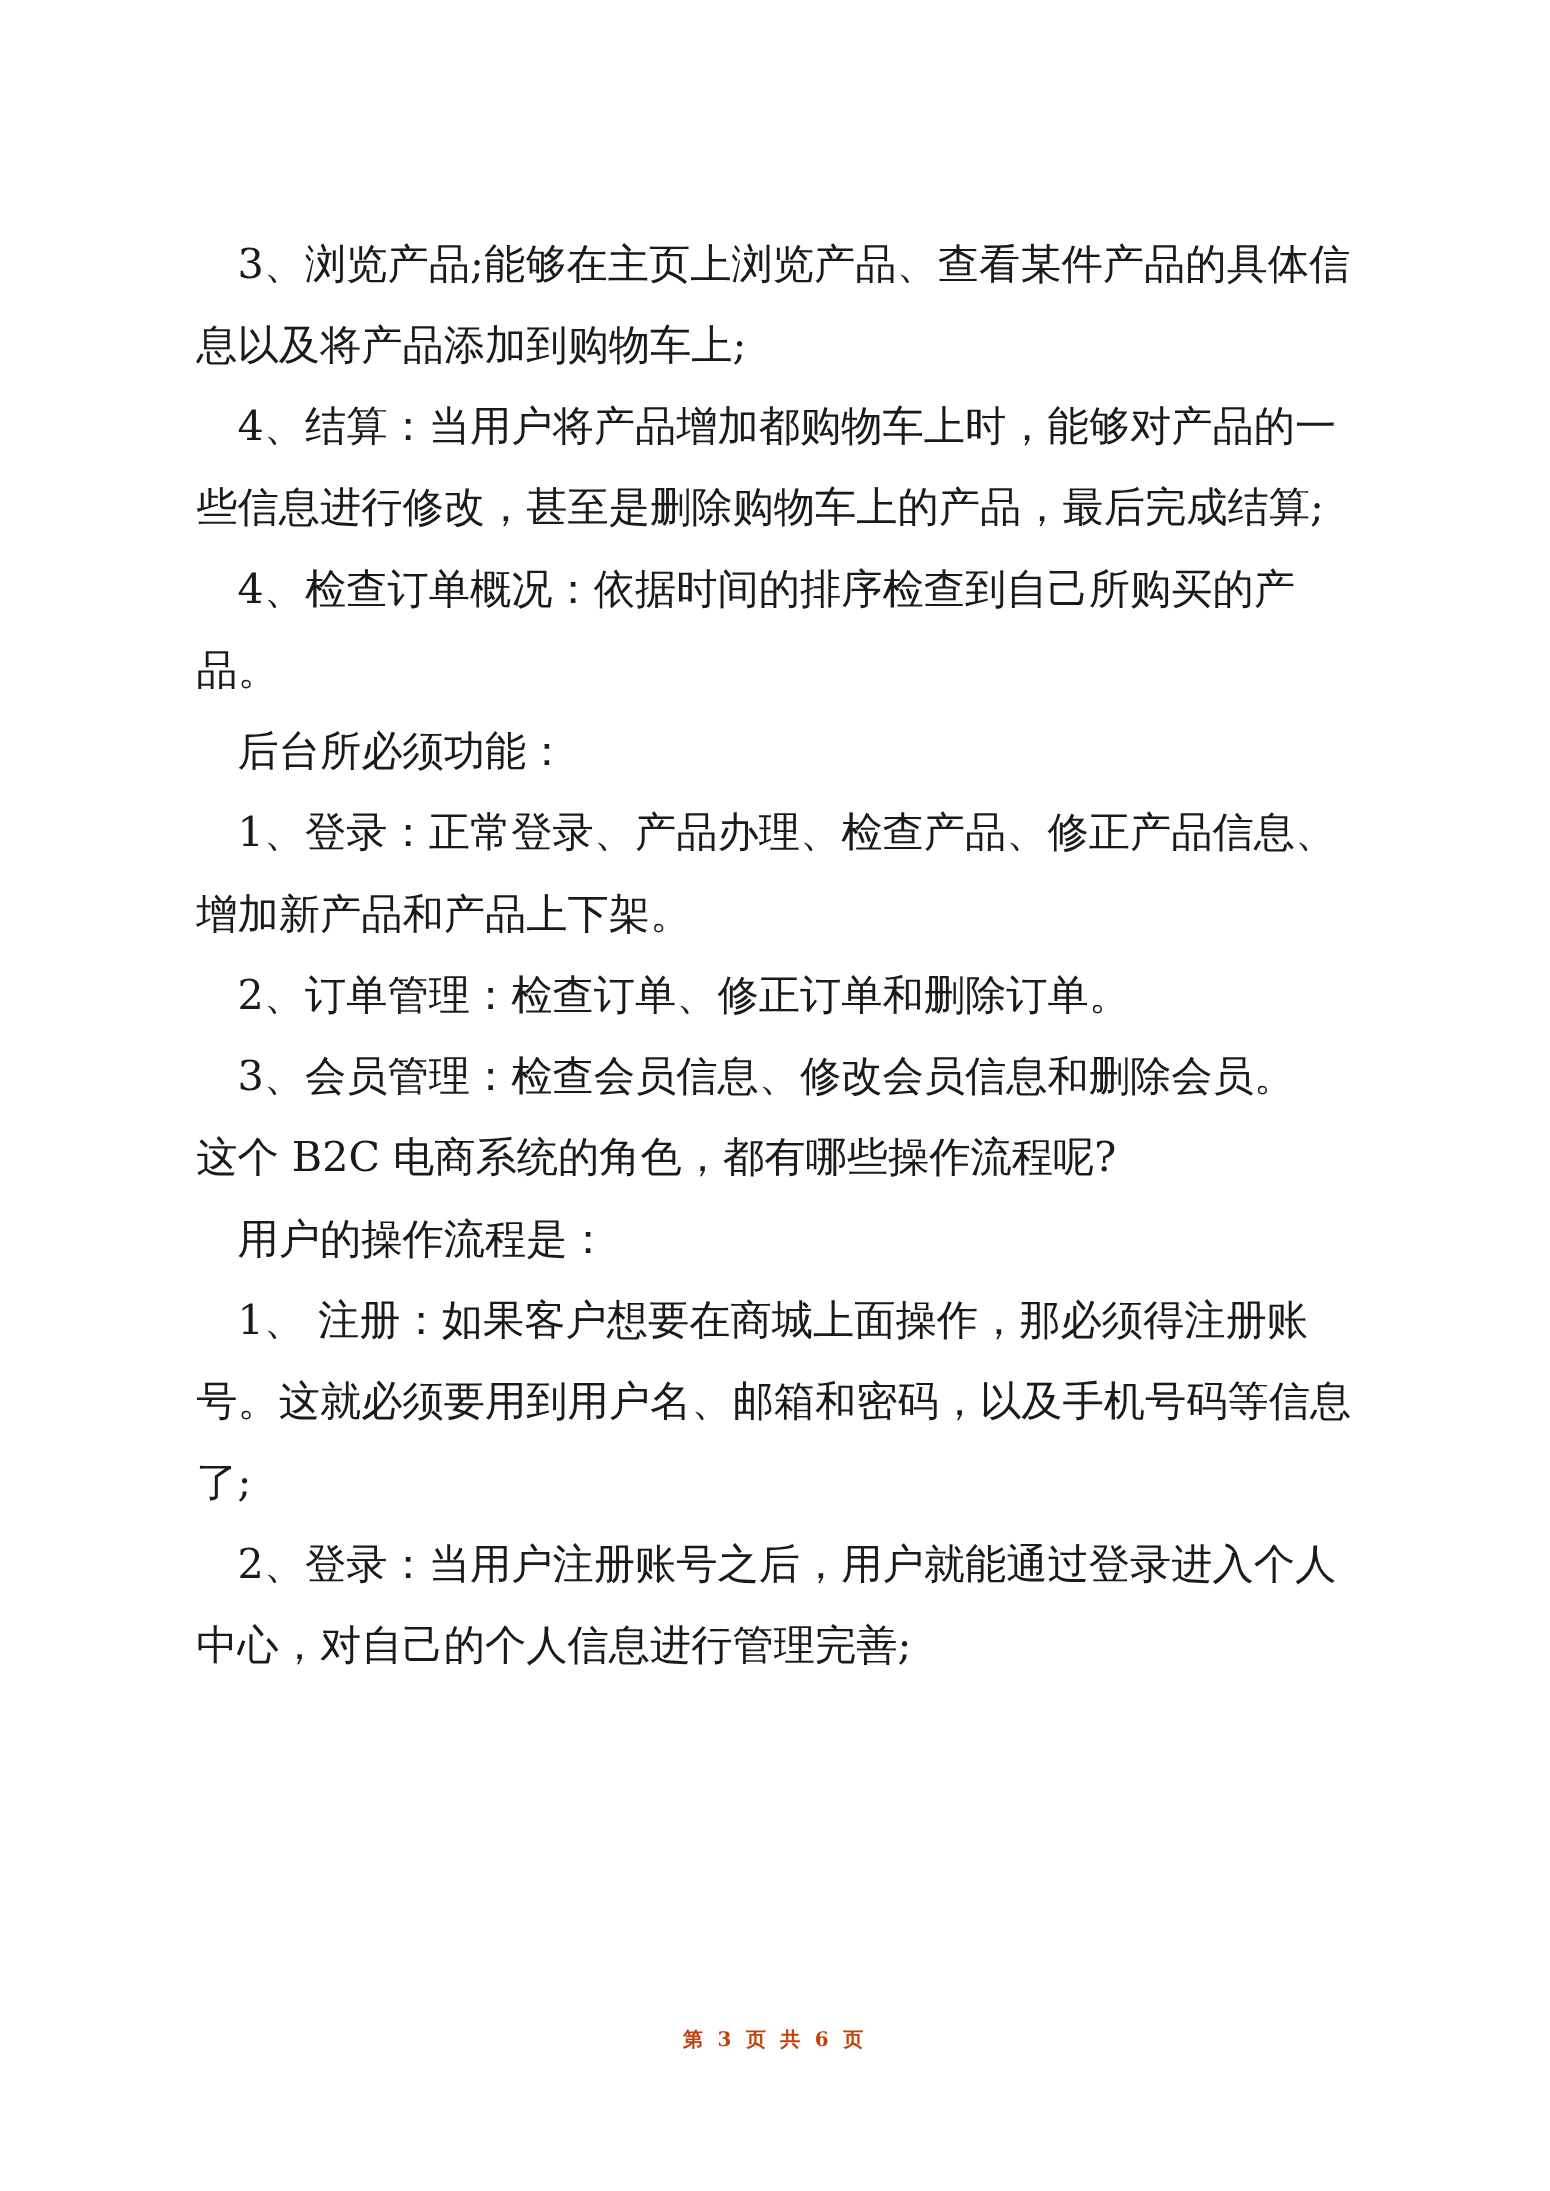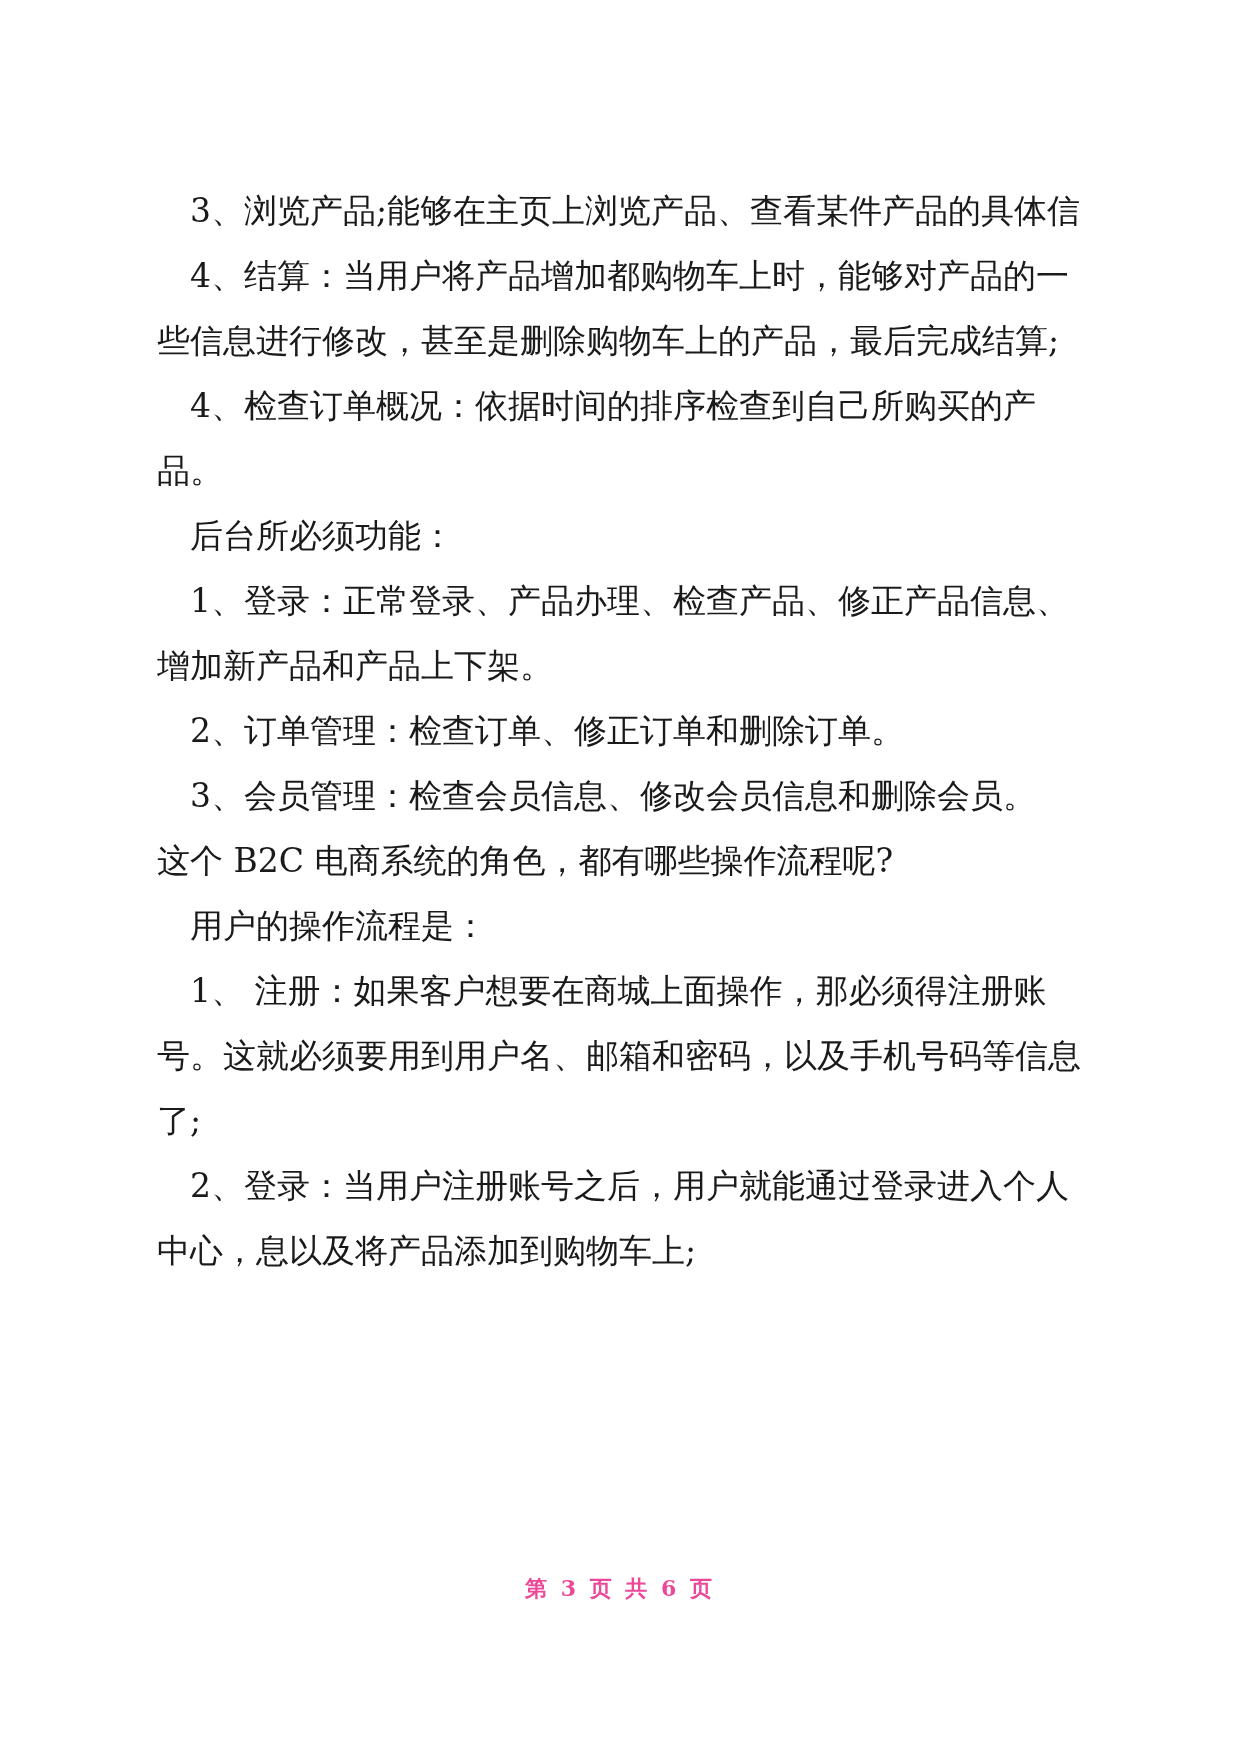--- a/index.html
+++ b/index.html
@@ -28,49 +28,50 @@
     line-height: 65px;
     white-space: nowrap;
     text-align: left;
   }
   .line.indent {
     padding-left: 33px;
   }
   .footer {
     position: absolute;
     left: 0;
-    top: 1574px;
+    top: 1622px;
     width: 1240px;
     text-align: center;
-    font-size: 22px;
+    font-size: 16px;
     font-weight: bold;
     letter-spacing: 3px;
-    color: #ec4899;
+    color: #c2410c;
   }
 </style>
 </head>
 <body>
 
 <div class="page">
   <div class="body-text">
     <div class="line indent">3、浏览产品;能够在主页上浏览产品、查看某件产品的具体信</div>
+    <div class="line">息以及将产品添加到购物车上;</div>
     <div class="line indent">4、结算：当用户将产品增加都购物车上时，能够对产品的一</div>
     <div class="line">些信息进行修改，甚至是删除购物车上的产品，最后完成结算;</div>
     <div class="line indent">4、检查订单概况：依据时间的排序检查到自己所购买的产</div>
     <div class="line">品。</div>
     <div class="line indent">后台所必须功能：</div>
     <div class="line indent">1、登录：正常登录、产品办理、检查产品、修正产品信息、</div>
     <div class="line">增加新产品和产品上下架。</div>
     <div class="line indent">2、订单管理：检查订单、修正订单和删除订单。</div>
     <div class="line indent">3、会员管理：检查会员信息、修改会员信息和删除会员。</div>
     <div class="line">这个 B2C 电商系统的角色，都有哪些操作流程呢?</div>
     <div class="line indent">用户的操作流程是：</div>
     <div class="line indent">1、 注册：如果客户想要在商城上面操作，那必须得注册账</div>
     <div class="line">号。这就必须要用到用户名、邮箱和密码，以及手机号码等信息</div>
     <div class="line">了;</div>
     <div class="line indent">2、登录：当用户注册账号之后，用户就能通过登录进入个人</div>
-    <div class="line">中心，息以及将产品添加到购物车上;</div>
+    <div class="line">中心，对自己的个人信息进行管理完善;</div>
   </div>
 
   <div class="footer">
     <span>第 3 页 共 6 页</span>
   </div>
 </div>
 
 </body></html>

